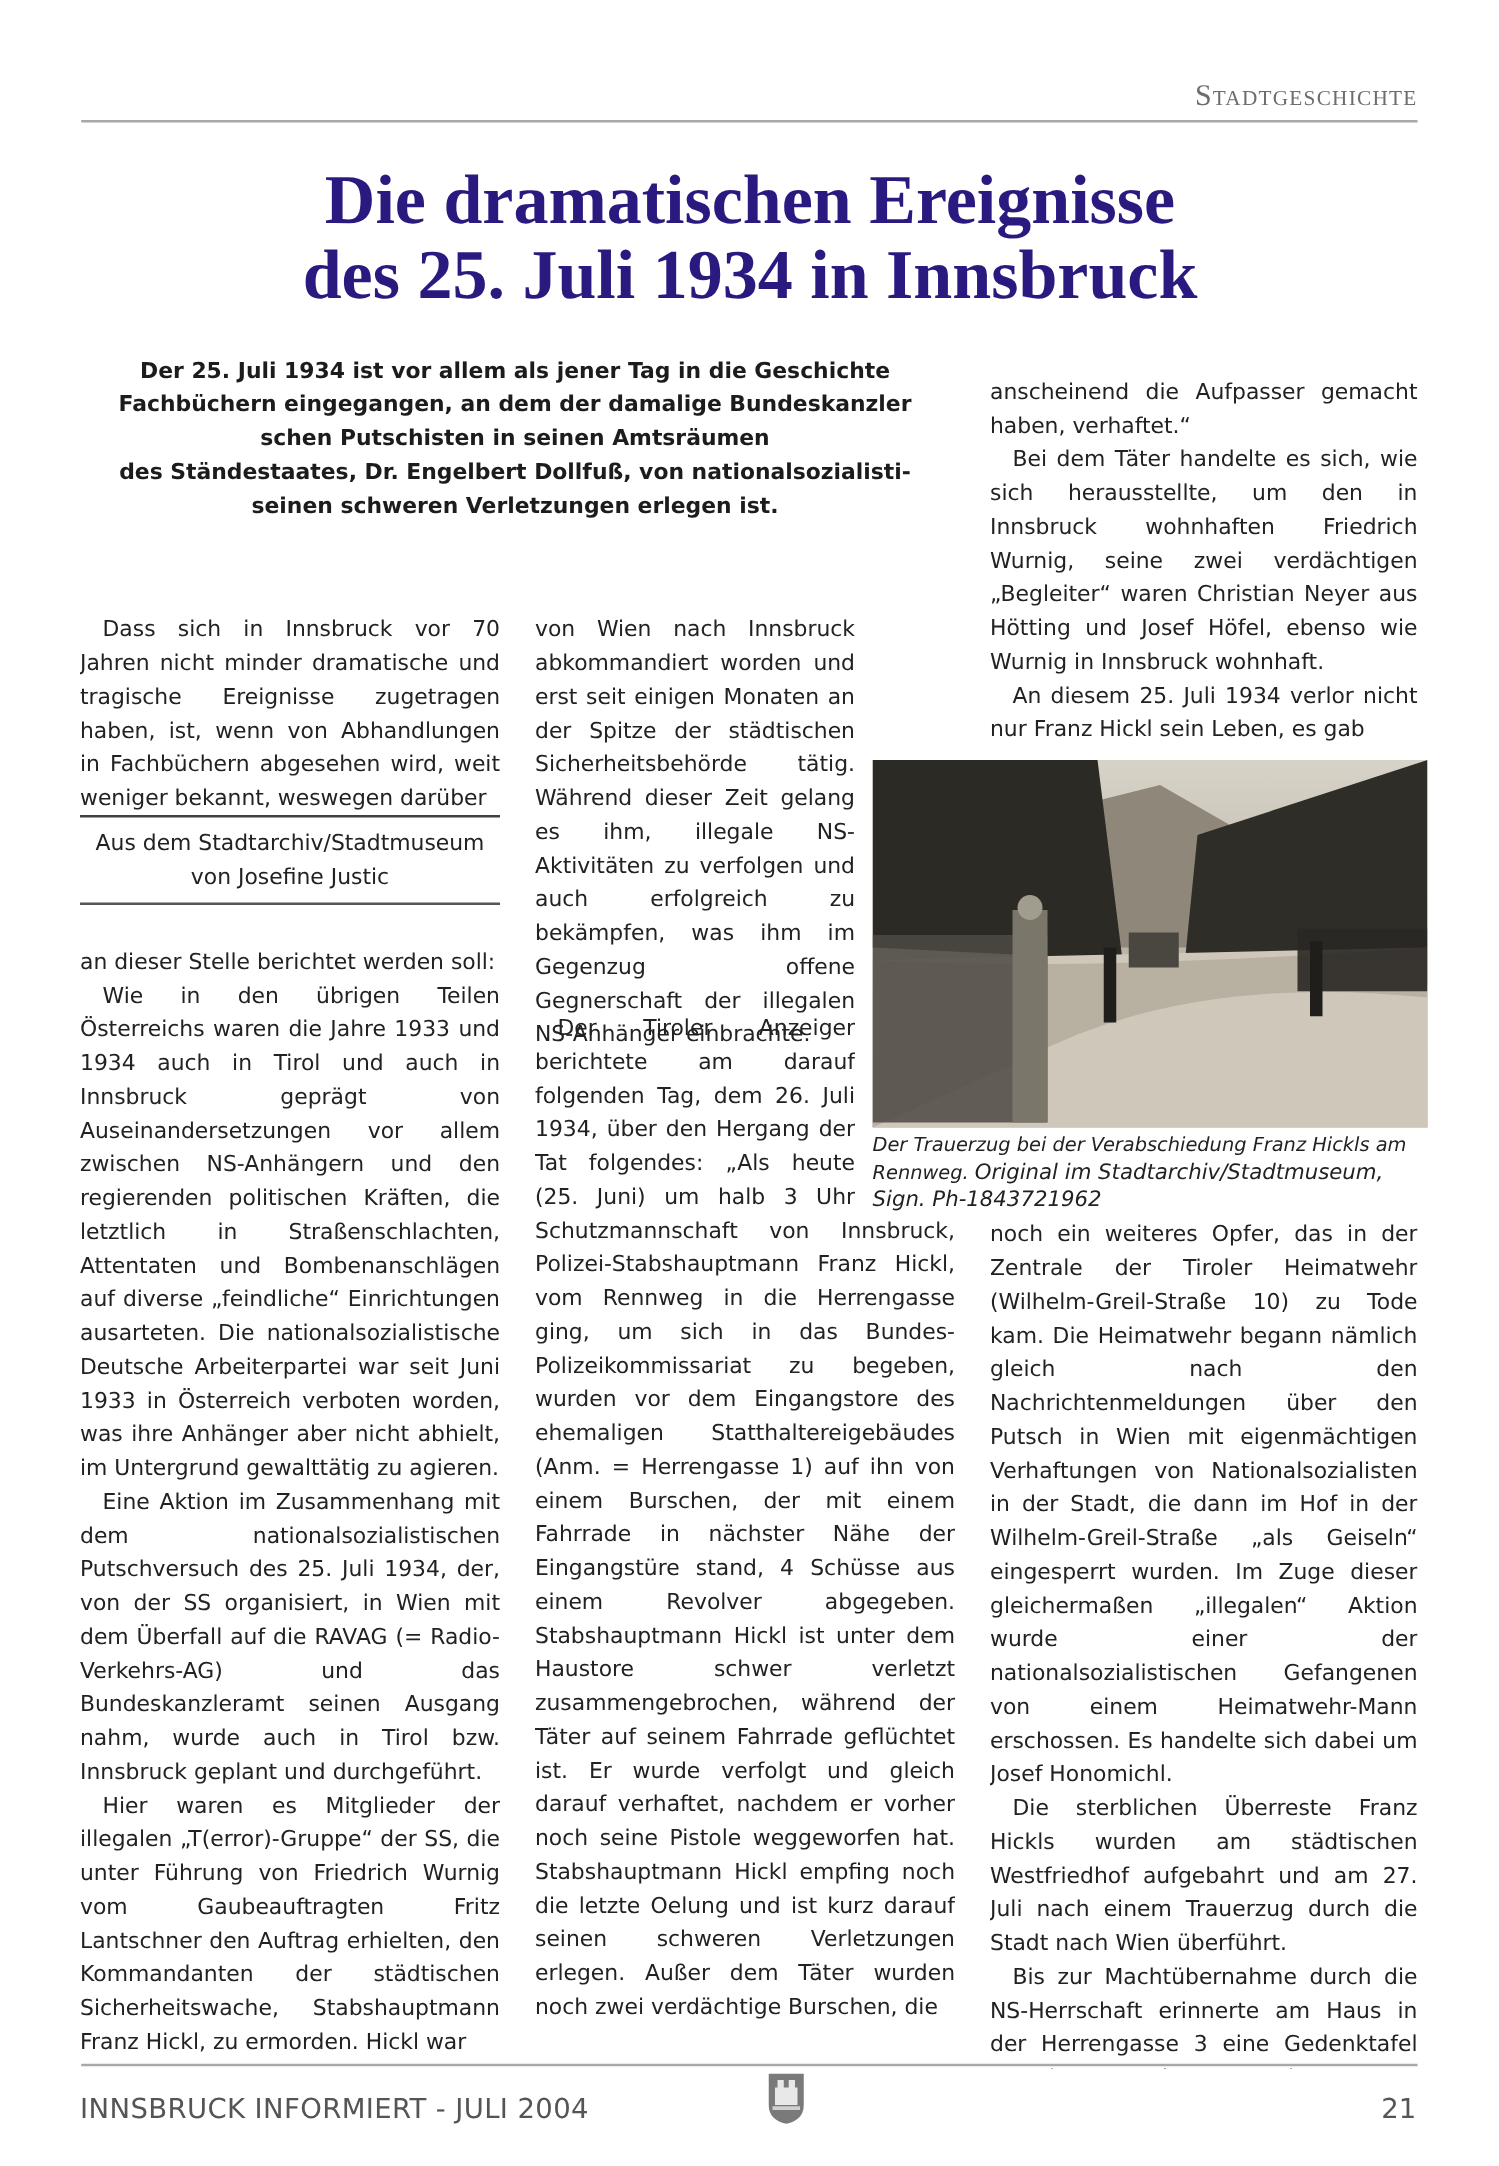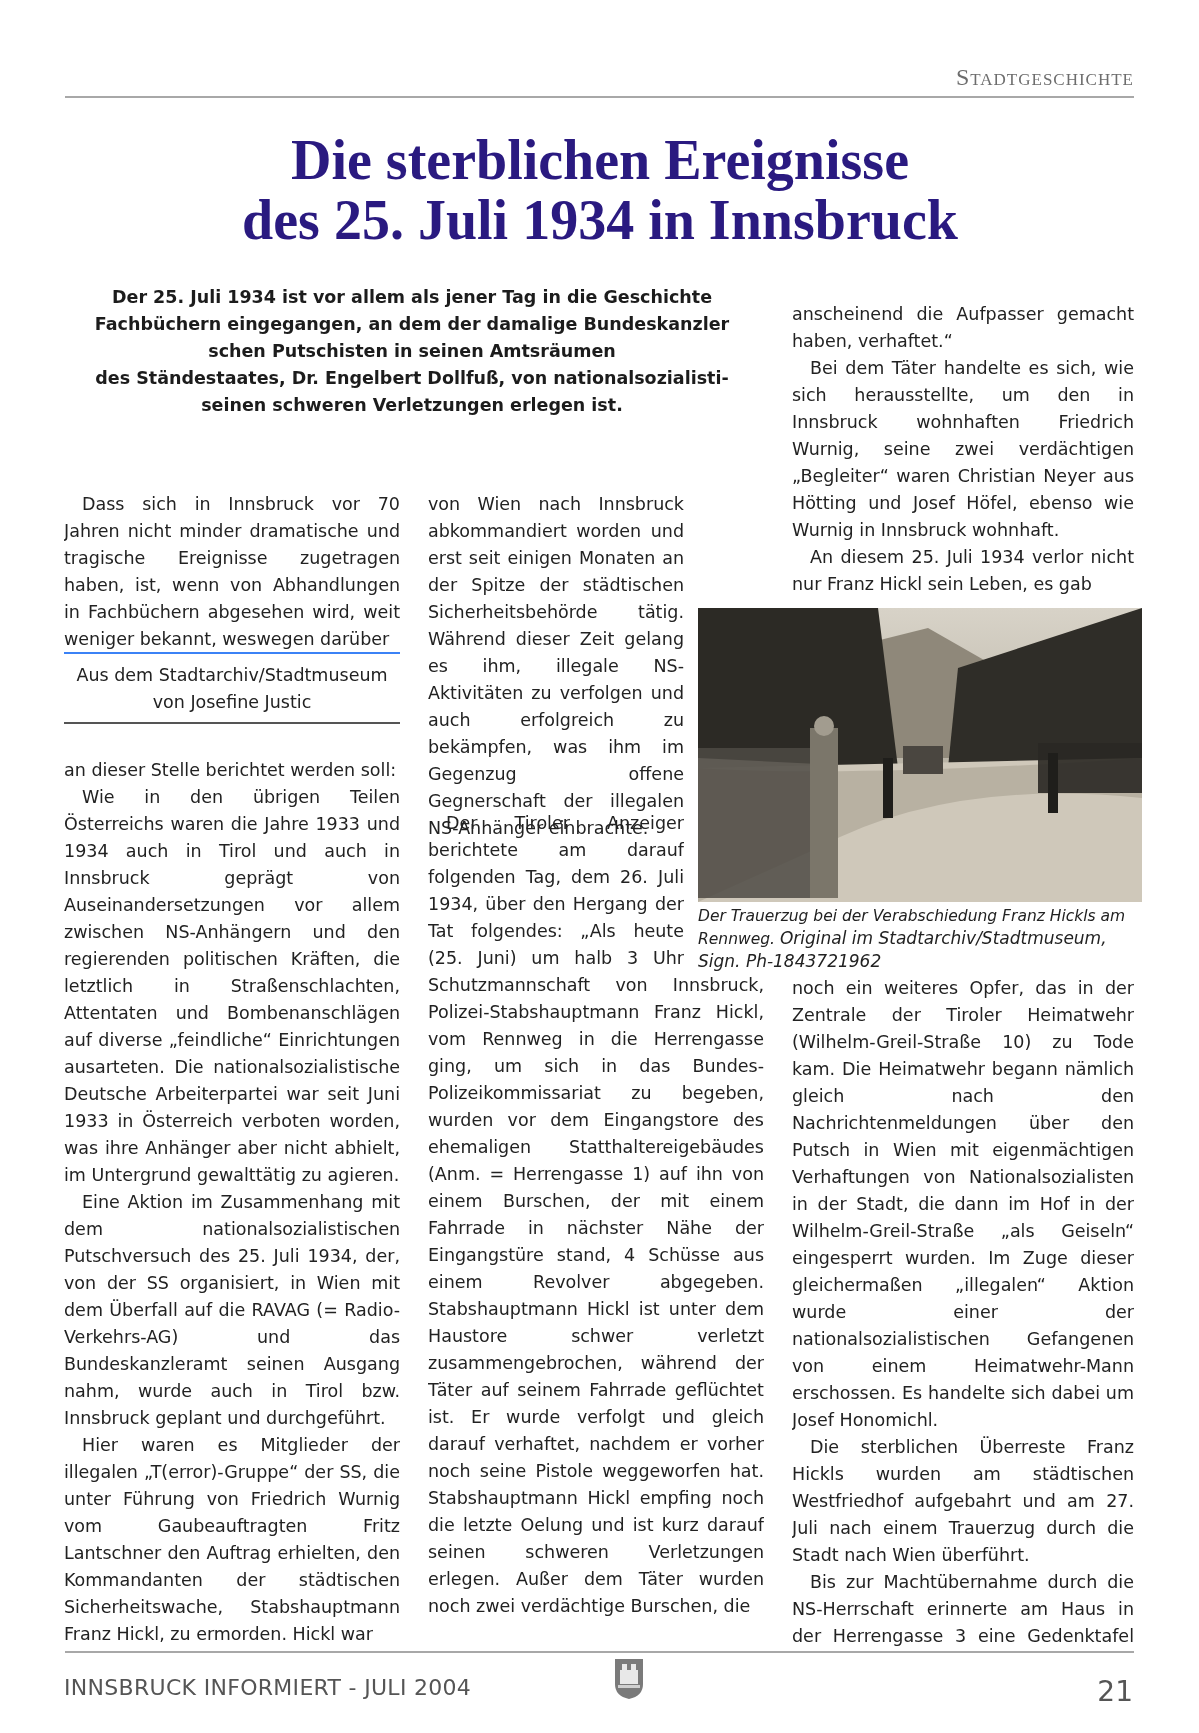--- a/index.html
+++ b/index.html
@@ -8,36 +8,36 @@
   .section-label { right: 65px; top: 64px; font-family: "Liberation Serif", serif; font-size: 24px; letter-spacing: 1px; color: #6d6d6d; font-variant: small-caps; }
   .rule { left: 65px; right: 65px; height: 2px; background: #a8a8a8; }
   .title { left: 60px; width: 1080px; top: 130px; text-align: center; font-family: "Liberation Serif", serif; font-weight: bold; font-size: 56px; line-height: 60px; color: #2a1a80; }
   .lead { left: 72px; width: 680px; top: 284px; text-align: center; font-weight: bold; font-size: 17.5px; line-height: 27px; color: #1c1c1c; }
   .col { font-size: 17.5px; line-height: 27px; text-align: justify; color: #222; margin-top: 17px; }
   .col p { margin: 0; text-indent: 18px; }
   .col p.noindent { text-indent: 0; }
   .c1 { left: 64px; width: 336px; }
   .c2 { left: 428px; width: 336px; }
   .c3 { left: 792px; width: 342px; }
-  .byline { left: 64px; width: 336px; top: 652px; border-top: 2px solid #3b82f6; border-bottom: 2px solid #555; padding: 8px 0 6px; text-align: center; font-size: 17.5px; line-height: 27px; color: #222; }
+  .byline { left: 64px; width: 336px; top: 652px; border-top: 2px solid #404040; border-bottom: 2px solid #555; padding: 8px 0 6px; text-align: center; font-size: 17.5px; line-height: 27px; color: #222; }
   .photo { left: 698px; top: 608px; width: 444px; height: 294px; overflow: hidden; background: #bdb6a8; }
   .caption { left: 698px; top: 905px; width: 436px; font-size: 15.5px; line-height: 22px; font-style: italic; color: #222; }
   .caption .small { font-size: 17px; }
   .footer-text { left: 64px; top: 1675px; font-size: 22px; color: #555; letter-spacing: 0.3px; }
-  .page-num { right: 66px; top: 1675px; font-size: 28px; color: #555; }
+  .page-num { right: 66px; top: 1675px; font-size: 22px; color: #555; }
   .crest { left: 614px; top: 1658px; width: 30px; height: 42px; }
 </style>
 </head>
 <body>
 
 <div class="abs section-label">Stadtgeschichte</div>
 <div class="abs rule" style="top:96px;"></div>
 
 <div class="abs title">
-  <div>Die sterblichen Ereignisse</div>
+  <div>Die dramatischen Ereignisse</div>
   <div>des 25. Juli 1934 in Innsbruck</div>
 </div>
 
 <div class="abs lead">
   <div>Der 25. Juli 1934 ist vor allem als jener Tag in die Geschichte</div>
   <div>Fachbüchern eingegangen, an dem der damalige Bundeskanzler</div>
   <div>schen Putschisten in seinen Amtsräumen</div>
   <div>des Ständestaates, Dr. Engelbert Dollfuß, von nationalsozialisti-</div>
   <div>seinen schweren Verletzungen erlegen ist.</div>
 </div>

